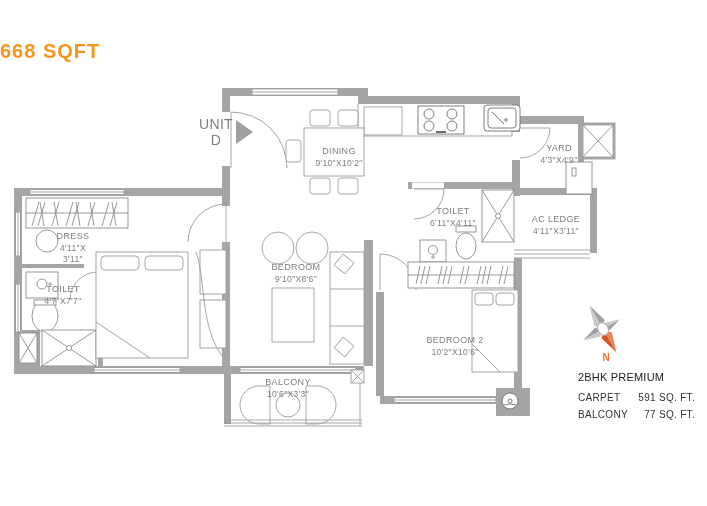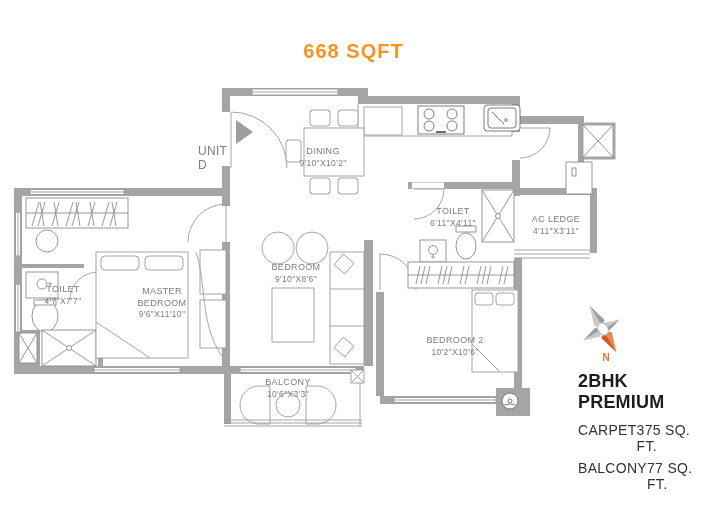--- a/index.html
+++ b/index.html
@@ -1,29 +1,29 @@
 <!DOCTYPE html>
 <html><head>
 <meta charset="utf-8">
 <style>
   html,body{margin:0;padding:0;background:#fff;}
   .stage{position:relative;width:707px;height:506px;background:#ffffff;overflow:hidden;
          font-family:"Liberation Sans",sans-serif;}
   .plan-svg{position:absolute;left:0;top:0;}
-  .page-title{position:absolute;left:0;top:40px;width:707px;text-align:center;
+  .page-title{position:absolute;left:0;top:40px;width:707px;
               font-size:20px;font-weight:600;letter-spacing:1px;color:#F7941E;}
   .room-label{position:absolute;color:#7e7e7e;text-align:center;line-height:1.3;
               letter-spacing:.35px;}
   .room-name{font-size:9px;}
   .room-dims{font-size:8.5px;}
-  .unit-label{position:absolute;left:198px;top:144px;width:36px;font-size:12px;
-              color:#7e7e7e;letter-spacing:.3px;text-align:left;}
+  .unit-label{position:absolute;left:198px;top:116px;width:36px;font-size:14px;
+              color:#7e7e7e;letter-spacing:.3px;text-align:center;}
   .legend{position:absolute;left:578px;top:371px;width:117px;color:#1c1c1c;}
-  .legend-heading{font-size:18px;font-weight:bold;letter-spacing:.2px;margin-bottom:9px;}
-  .legend-row{display:flex;justify-content:space-between;font-size:14px;
+  .legend-heading{font-size:11px;font-weight:normal;letter-spacing:.2px;margin-bottom:9px;}
+  .legend-row{display:flex;justify-content:space-between;font-size:10px;
               color:#333;letter-spacing:.3px;margin-top:6px;}
   .north-label{position:absolute;left:596px;top:352px;width:20px;text-align:center;
                font-size:10px;font-weight:bold;color:#E8732F;}
 </style>
 </head>
 <body>
 
 <div class="stage">
 
   <svg class="plan-svg" width="707" height="506" viewBox="0 0 707 506">
@@ -267,47 +267,51 @@
           <path d="M0 -27 L-6 -7 L0 -3 Z" fill="#c9c9c9"></path>
         </g>
       <ellipse cx="0" cy="0" rx="5" ry="6.5" fill="#fff" stroke="#b3b3b3"></ellipse>
     </g>
   </svg>
 
   <div class="page-title">668 SQFT</div>
 
   <div class="unit-label">UNIT D</div>
 
-  <div class="room-label" style="left:278px;top:146px;width:90px;">
+  <div class="room-label" style="left:294px;top:146px;width:90px;">
     <div class="room-name">DINING</div>
     <div class="room-dims">9'10"X10'2"</div>
   </div>
 
 
+  <div class="room-label" style="left:522px;top:143px;width:74px;">
+    <div class="room-name">YARD</div>
+    <div class="room-dims">4'3"X4'9"</div>
+  </div>
 
   <div class="room-label" style="left:407px;top:206px;width:92px;">
     <div class="room-name">TOILET</div>
     <div class="room-dims">6'11"X4'11"</div>
   </div>
 
   <div class="room-label" style="left:509px;top:214px;width:94px;">
     <div class="room-name">AC LEDGE</div>
     <div class="room-dims">4'11"X3'11"</div>
   </div>
 
+  <div class="room-label" style="left:51px;top:231px;width:44px;">
+    <div class="room-name">DRESS</div>
+    <div class="room-dims">4'11"X 3'11"</div>
+  </div>
 
   <div class="room-label" style="left:34px;top:284px;width:58px;">
     <div class="room-name">TOILET</div>
     <div class="room-dims">4'7"X7'7"</div>
   </div>
 
-  <div class="room-label" style="left:122px;top:286px;width:80px;">
-    <div class="room-name">MASTER BEDROOM</div>
-    <div class="room-dims">9'6"X11'10"</div>
-  </div>
 
   <div class="room-label" style="left:250px;top:262px;width:92px;">
     <div class="room-name">BEDROOM</div>
     <div class="room-dims">9'10"X8'6"</div>
   </div>
 
   <div class="room-label" style="left:405px;top:335px;width:100px;">
     <div class="room-name">BEDROOM 2</div>
     <div class="room-dims">10'2"X10'6"</div>
   </div>
@@ -316,21 +320,21 @@
     <div class="room-name">BALCONY</div>
     <div class="room-dims">10'6"X3'3"</div>
   </div>
 
   <div class="north-label">N</div>
 
   <div class="legend">
     <div class="legend-heading">2BHK PREMIUM</div>
     <div class="legend-row">
       <span>CARPET</span>
-      <span>375 SQ. FT.</span>
+      <span>591 SQ. FT.</span>
     </div>
     <div class="legend-row">
       <span>BALCONY</span>
       <span>77 SQ. FT.</span>
     </div>
   </div>
 
 </div>
 
 </body></html>

